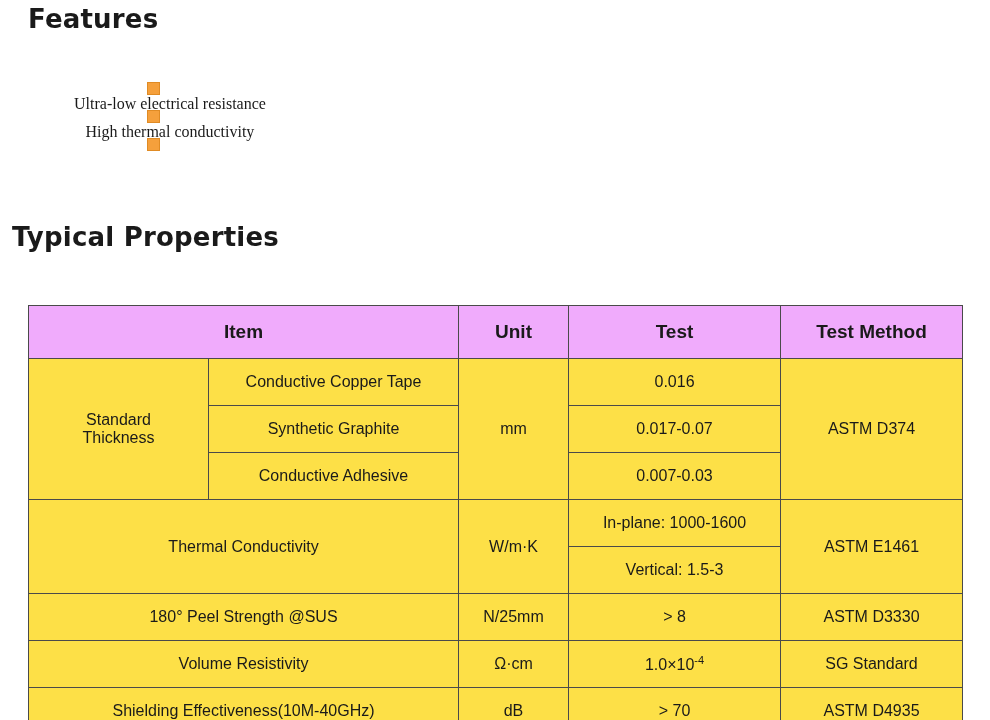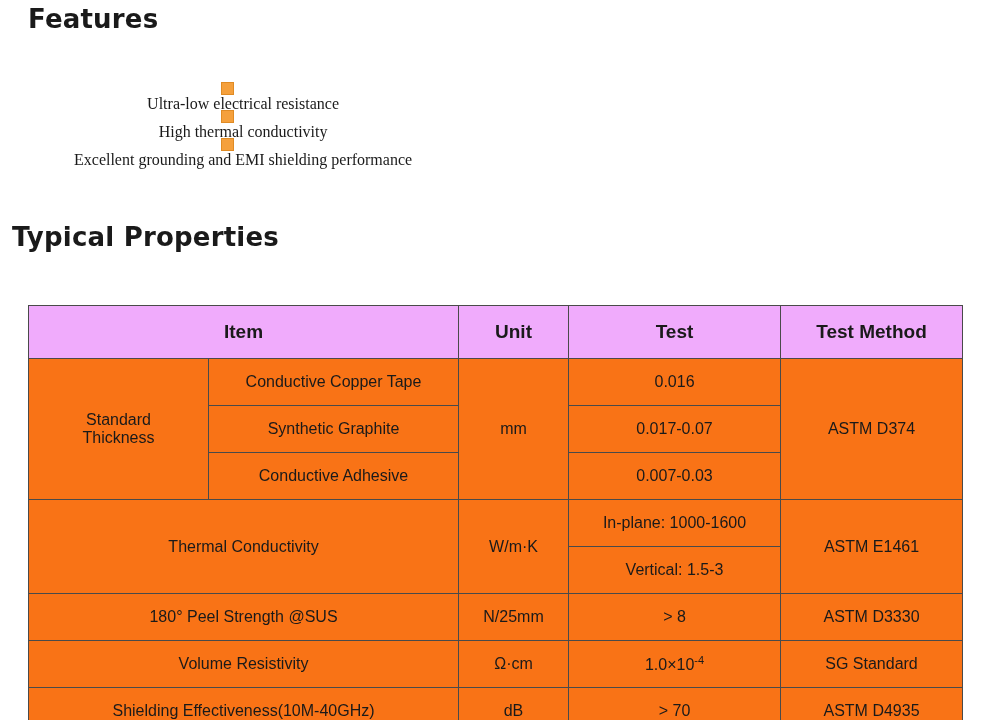--- a/index.html
+++ b/index.html
@@ -81,21 +81,21 @@
     table-layout: fixed;
     font-family: "Liberation Sans", sans-serif;
   }
   table.props td, table.props th {
     border: 1px solid #4a4a4a;
     text-align: center;
     vertical-align: middle;
     color: #1a1a1a;
     font-size: 16px;
     padding: 4px 6px;
-    background: #f97316;
+    background: #fde047;
   }
   table.props thead th {
     background: #f0abfc;
     font-weight: bold;
     font-size: 19px;
     height: 44px;
   }
   td.light {
     background: #FBDCC8;
   }
@@ -123,21 +123,20 @@
     <li class="feature-item">
       <span class="bullet"></span>
       <span>Ultra-low electrical resistance</span>
     </li>
     <li class="feature-item">
       <span class="bullet"></span>
       <span>High thermal conductivity</span>
     </li>
     <li class="feature-item">
       <span class="bullet"></span>
-      <span>Excellent grounding and EMI shielding performance</span>
     </li>
   </ul>
 
   <h2 class="section-title" id="properties-title">Typical Properties</h2>
 
   <div class="table-wrap">
     <table class="props">
       <colgroup>
         <col class="col-item">
           <col class="col-sub">

